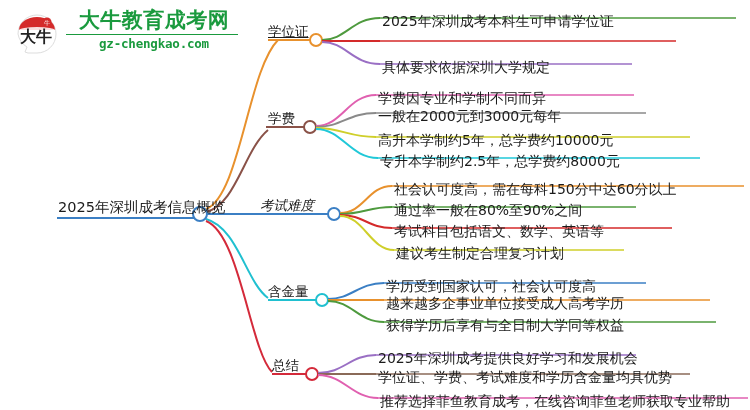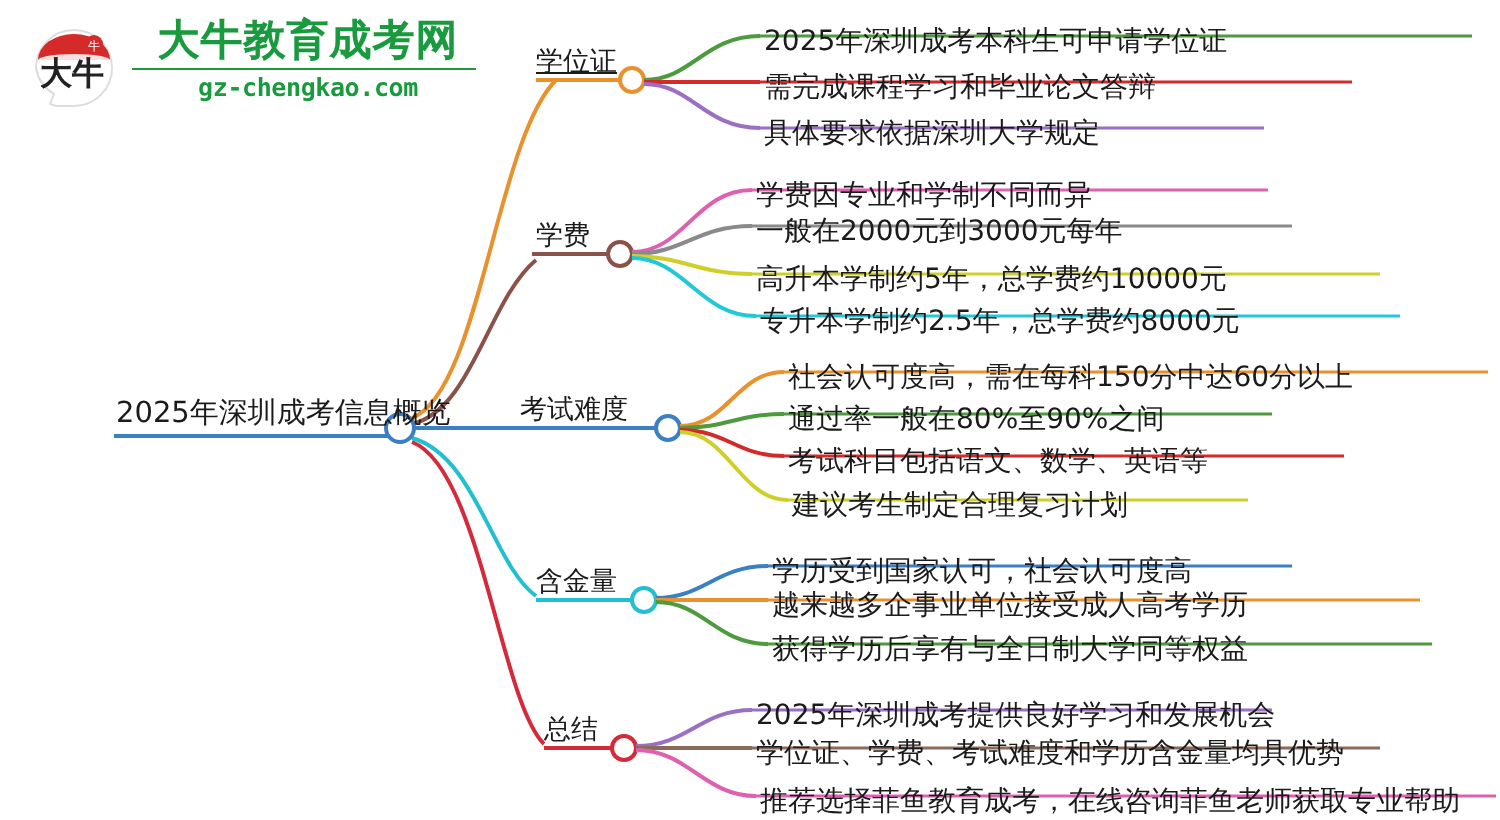--- a/index.html
+++ b/index.html
@@ -174,26 +174,25 @@
     <path d="M318 375 C 344 375, 352 398, 378 398" fill="none" stroke="#e060b0" stroke-width="2"></path>
     <line x1="378" y1="398" x2="748" y2="398" stroke="#e060b0" stroke-width="1.6"></line>
 
     <circle cx="200" cy="214" r="7" fill="#ffffff" stroke="#3b7fc4" stroke-width="2"></circle>
   </svg>
 
   <div class="node-label root-label" style="left:58px; top:200px;text-align:center;">2025年深圳成考信息概览</div>
 
   <div class="node-label branch-label" style="left:268px; top:25px;text-decoration:underline;">学位证</div>
   <div class="node-label branch-label" style="left:268px; top:112px;">学费</div>
-  <div class="node-label branch-label" style="left:260px; top:199px;">考试难度</div>
+  <div class="node-label branch-label" style="left:260px; top:199px;font-style:italic;">考试难度</div>
   <div class="node-label branch-label" style="left:268px; top:285px;">含金量</div>
   <div class="node-label branch-label" style="left:272px; top:359px;">总结</div>
 
   <div class="node-label leaf-label" style="left:382px; top:2px;">2025年深圳成考本科生可申请学位证</div>
-  <div class="node-label leaf-label" style="left:382px; top:25px;">需完成课程学习和毕业论文答辩</div>
   <div class="node-label leaf-label" style="left:382px; top:48px;">具体要求依据深圳大学规定</div>
 
   <div class="node-label leaf-label" style="left:378px; top:79px;">学费因专业和学制不同而异</div>
   <div class="node-label leaf-label" style="left:378px; top:97px;">一般在2000元到3000元每年</div>
   <div class="node-label leaf-label" style="left:378px; top:121px;">高升本学制约5年，总学费约10000元</div>
   <div class="node-label leaf-label" style="left:380px; top:142px;">专升本学制约2.5年，总学费约8000元</div>
 
   <div class="node-label leaf-label" style="left:394px; top:170px;">社会认可度高，需在每科150分中达60分以上</div>
   <div class="node-label leaf-label" style="left:394px; top:191px;">通过率一般在80%至90%之间</div>
   <div class="node-label leaf-label" style="left:394px; top:212px;">考试科目包括语文、数学、英语等</div>

